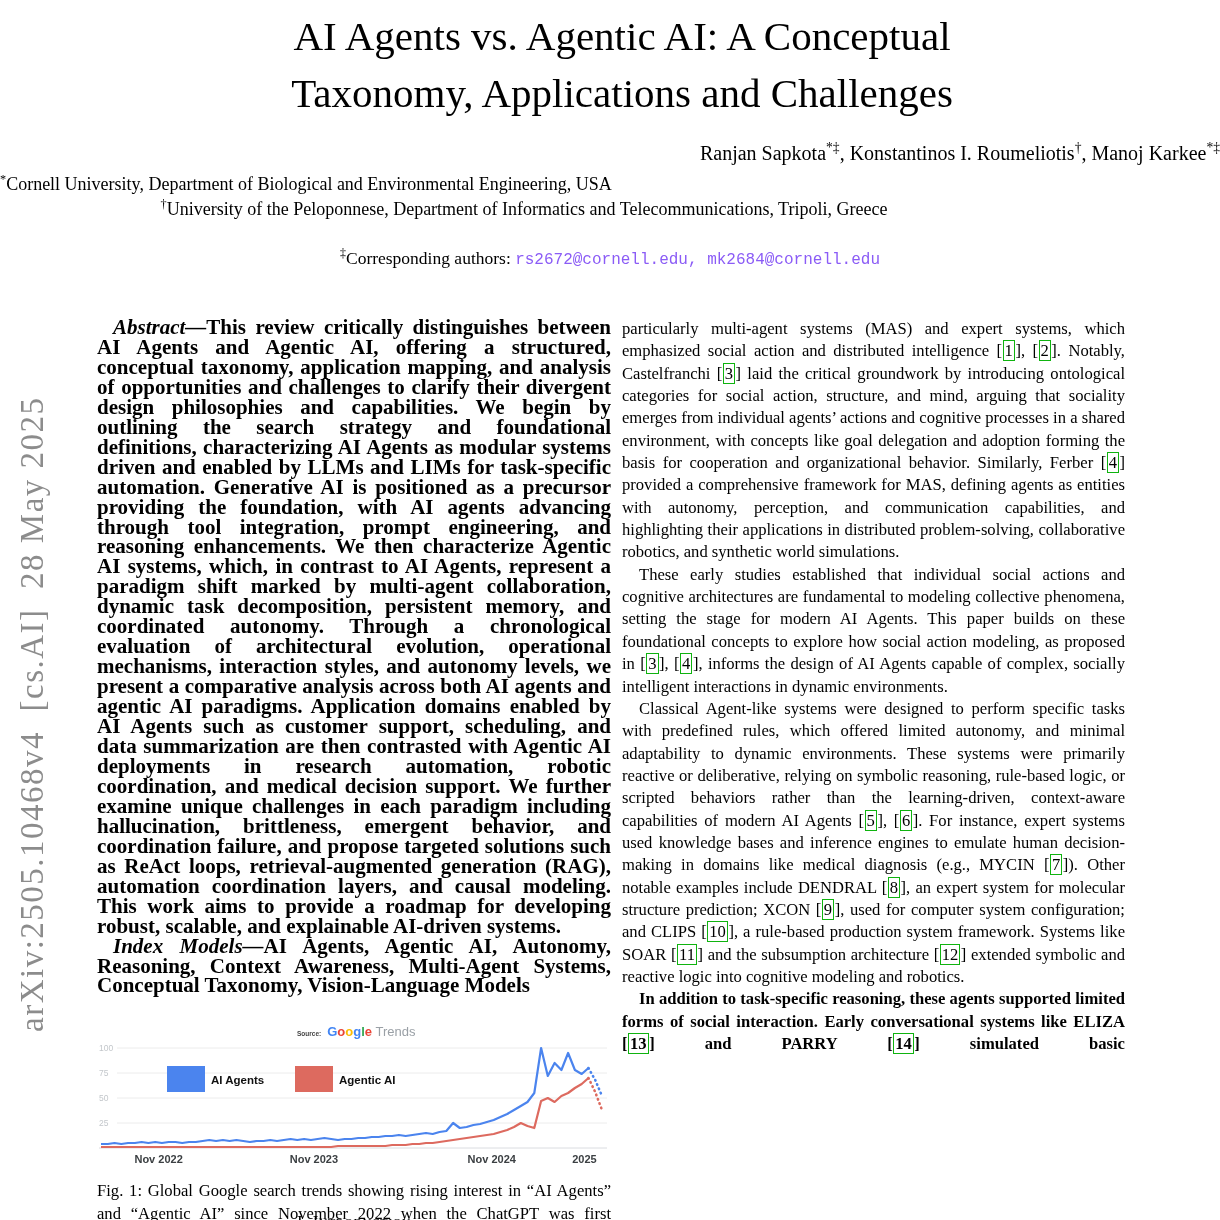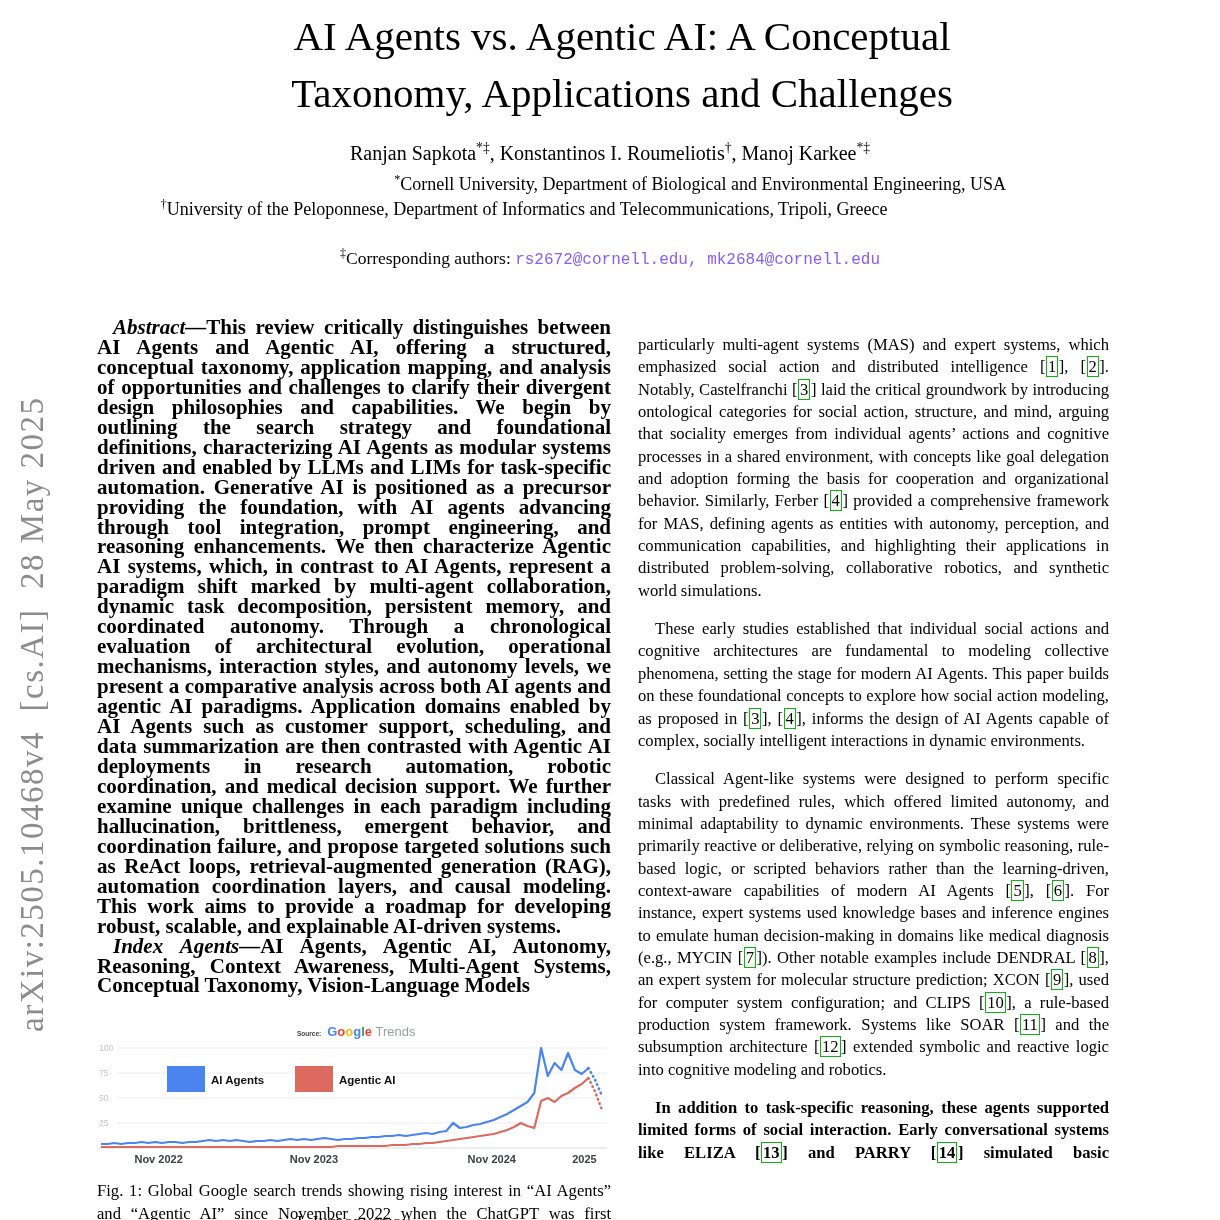--- a/index.html
+++ b/index.html
@@ -13,38 +13,38 @@
     position:absolute;left:14px;top:1032px;width:736px;height:62px;
     transform:rotate(-90deg);transform-origin:0 0;
     font-size:33px;letter-spacing:1.5px;color:#8c8c8c;white-space:pre;
   }
   
   .title{
     position:absolute;top:8px;left:0;width:1220px;text-align:center;
     font-size:41px;line-height:57px;color:#000;margin-left:12px;
   }
   .authors{
-    position:absolute;top:142px;left:0;width:1220px;text-align:center;
+    position:absolute;top:142px;left:0;width:1220px;text-align:right;
     font-size:20px;
   }
-  .affil1{position:absolute;top:174px;left:0;width:976px;text-align:right;font-size:18px;margin-left:30px;}
+  .affil1{position:absolute;top:174px;left:0;width:976px;text-align:left;font-size:18px;}
   .affil2{position:absolute;top:199px;left:0;width:1048px;text-align:center;font-size:18px;}
   .corresp{position:absolute;top:248px;left:0;width:1220px;text-align:center;font-size:17.5px;}
   .mono{font-family:Liberation Mono, monospace;font-size:16px;color:#8b5cf6;text-decoration:none;}
   sup{font-size:68%;line-height:0;}
   
   .col-left{position:absolute;left:97px;top:318px;width:514px;}
   .col-right{position:absolute;left:622px;top:318px;width:503px;height:902px;overflow:hidden;}
   .abstract-par, .index-par{
     margin:0;text-align:justify;font-weight:bold;
     font-size:21px;line-height:19.95px;text-indent:16px;
   }
   .lead-ital{font-style:italic;}
   .body-par{
-    margin:16px;text-align:justify;font-size:16.6px;line-height:22.35px;text-indent:17px;
+    margin:0;text-align:justify;font-size:16.6px;line-height:22.35px;text-indent:17px;
   }
   .noindent{text-indent:0;}
   .lastline{text-align-last:justify;font-weight:bold;}
   .cite-box{
     border:1px solid #0fb30f;padding:0 1px;margin:0 0.5px;
   }
   
   .figure-wrap{margin-top:14px;}
   .fig-caption{
     margin:8px 0 0 0;text-align:justify;font-size:16.6px;line-height:22.3px;
@@ -75,21 +75,21 @@
 <div class="affil2 sups"><sup>†</sup>University of the Peloponnese, Department of Informatics and Telecommunications, Tripoli, Greece</div>
 <div class="corresp">
   <span class="sups"><sup>‡</sup>Corresponding authors: </span><a href="#" class="mono">rs2672@cornell.edu, mk2684@cornell.edu</a>
 </div>
 
 <div class="col-left">
   <p class="abstract-par">
     <span class="lead-ital">Abstract—</span><span>This review critically distinguishes between AI Agents and Agentic AI, offering a structured, conceptual taxonomy, application mapping, and analysis of opportunities and challenges to clarify their divergent design philosophies and capabilities. We begin by outlining the search strategy and foundational definitions, characterizing AI Agents as modular systems driven and enabled by LLMs and LIMs for task-specific automation. Generative AI is positioned as a precursor providing the foundation, with AI agents advancing through tool integration, prompt engineering, and reasoning enhancements. We then characterize Agentic AI systems, which, in contrast to AI Agents, represent a paradigm shift marked by multi-agent collaboration, dynamic task decomposition, persistent memory, and coordinated autonomy. Through a chronological evaluation of architectural evolution, operational mechanisms, interaction styles, and autonomy levels, we present a comparative analysis across both AI agents and agentic AI paradigms. Application domains enabled by AI Agents such as customer support, scheduling, and data summarization are then contrasted with Agentic AI deployments in research automation, robotic coordination, and medical decision support. We further examine unique challenges in each paradigm including hallucination, brittleness, emergent behavior, and coordination failure, and propose targeted solutions such as ReAct loops, retrieval-augmented generation (RAG), automation coordination layers, and causal modeling. This work aims to provide a roadmap for developing robust, scalable, and explainable AI-driven systems.</span>
   </p>
   <p class="index-par">
-    <span class="lead-ital">Index Agents—</span><span>AI Agents, Agentic AI, Autonomy, Reasoning, Context Awareness, Multi-Agent Systems, Conceptual Taxonomy, Vision-Language Models</span>
+    <span class="lead-ital">Index Models—</span><span>AI Agents, Agentic AI, Autonomy, Reasoning, Context Awareness, Multi-Agent Systems, Conceptual Taxonomy, Vision-Language Models</span>
   </p>
   <div class="figure-wrap">
     <svg id="trend-chart" width="514" height="158" viewBox="0 0 514 158">
         <line x1="20" y1="113" x2="510" y2="113" stroke="#ececec" stroke-width="1"></line>
         <text x="2" y="116" class="ytick">25</text>
         <line x1="20" y1="88" x2="510" y2="88" stroke="#ececec" stroke-width="1"></line>
         <text x="2" y="91" class="ytick">50</text>
         <line x1="20" y1="63" x2="510" y2="63" stroke="#ececec" stroke-width="1"></line>
         <text x="2" y="66" class="ytick">75</text>
         <line x1="20" y1="38" x2="510" y2="38" stroke="#ececec" stroke-width="1"></line>

